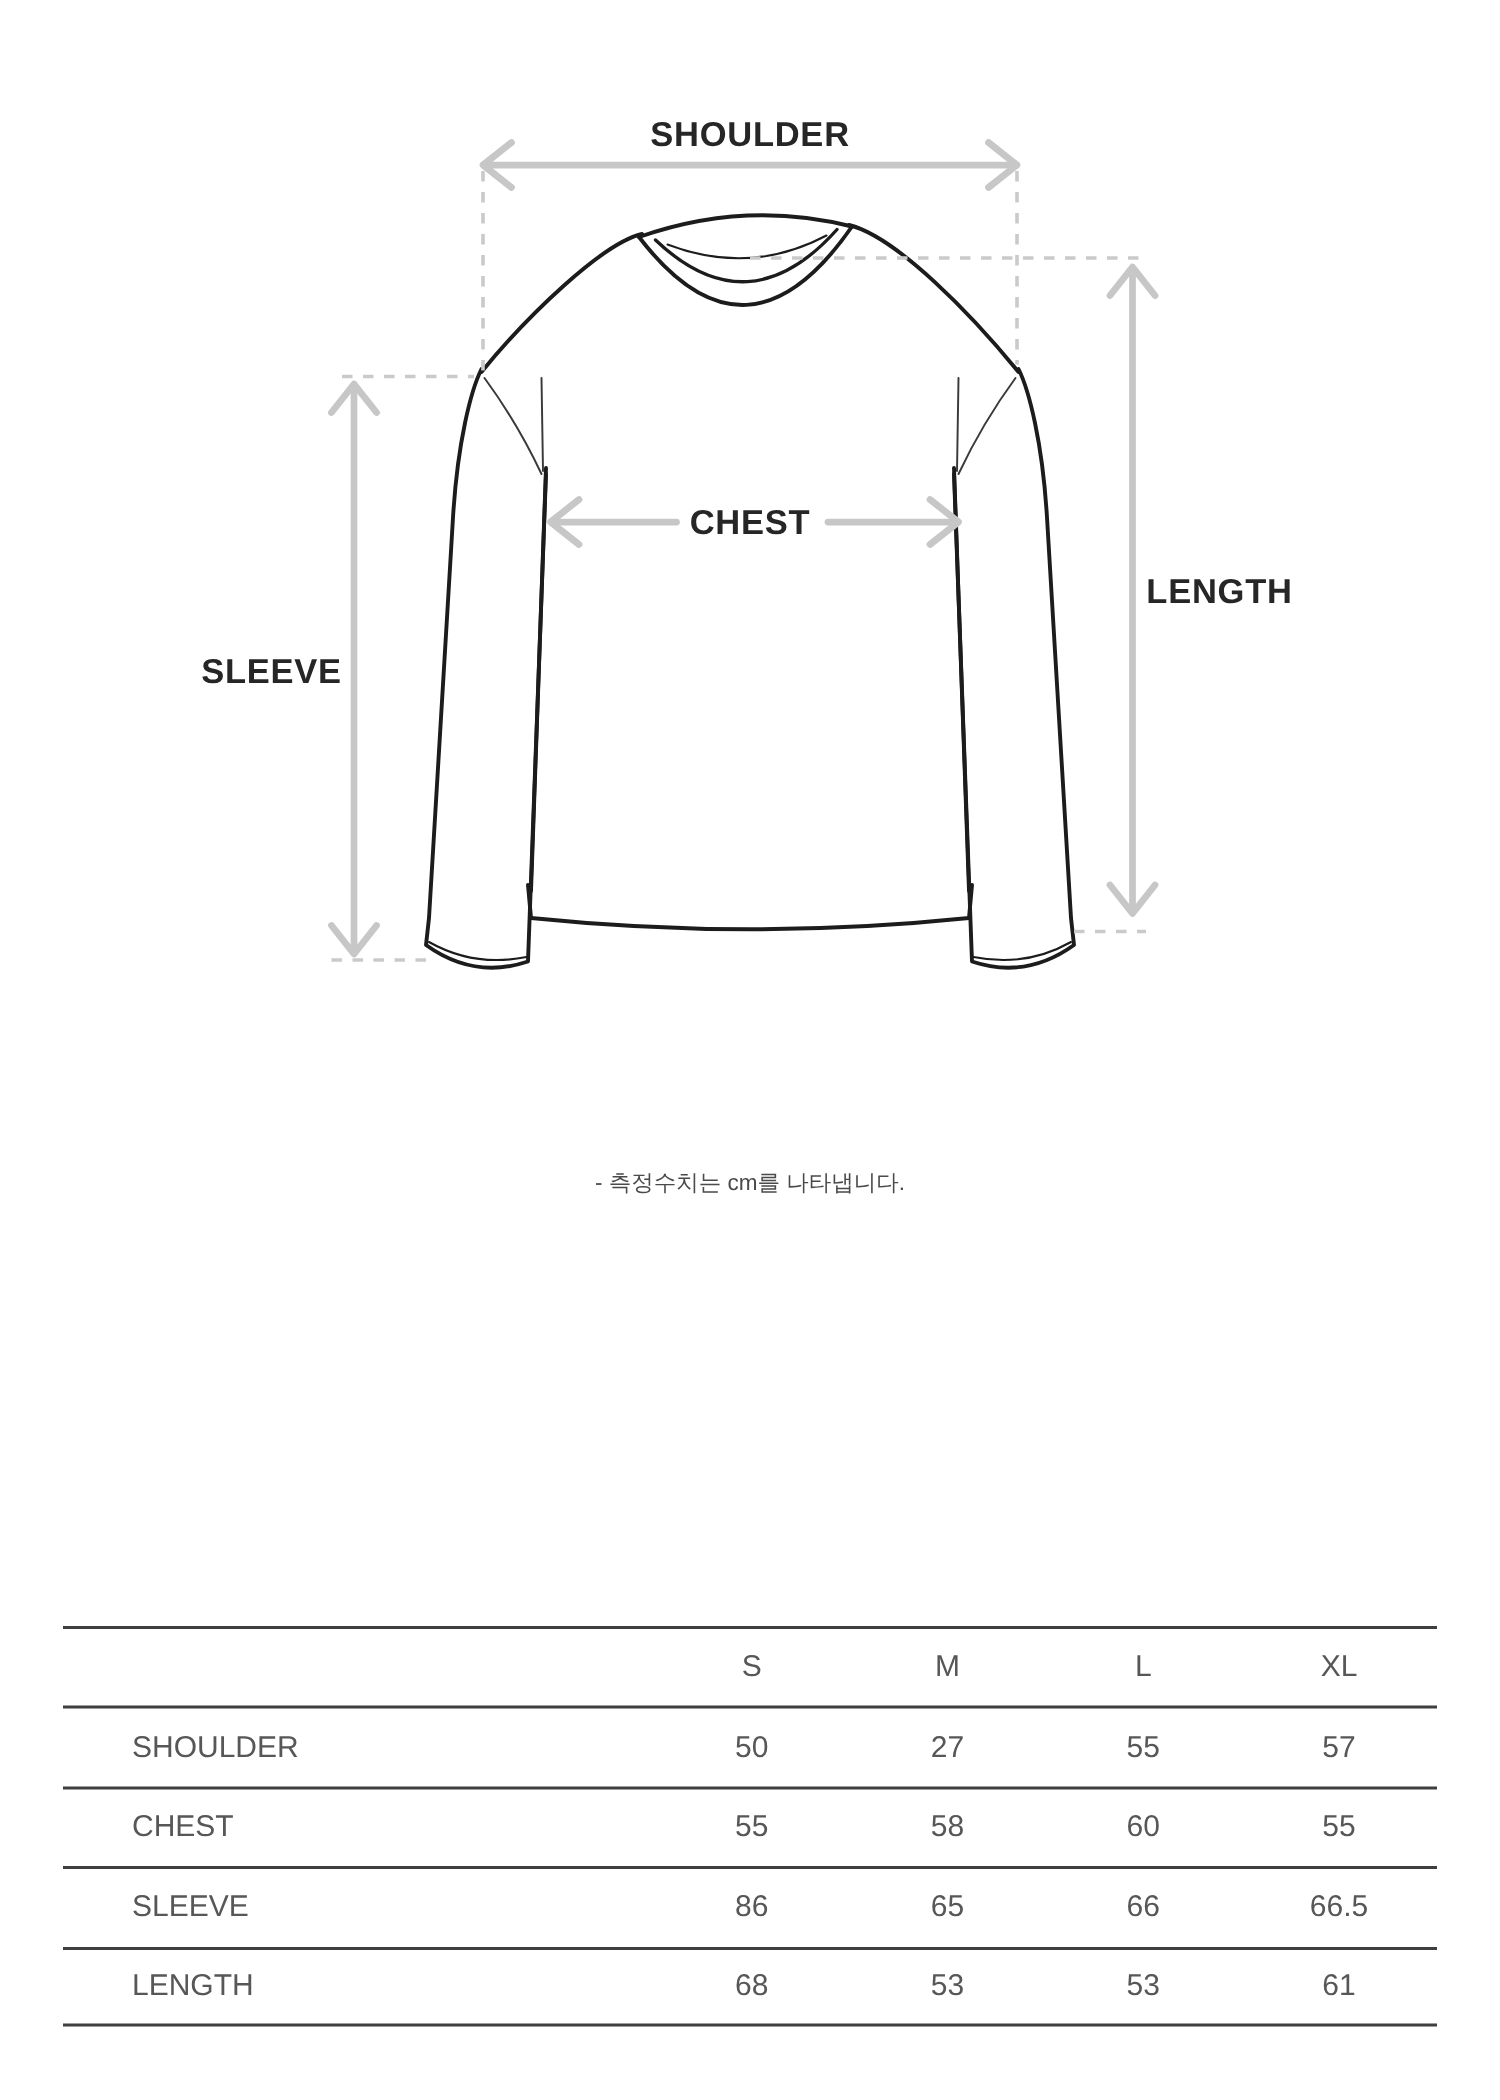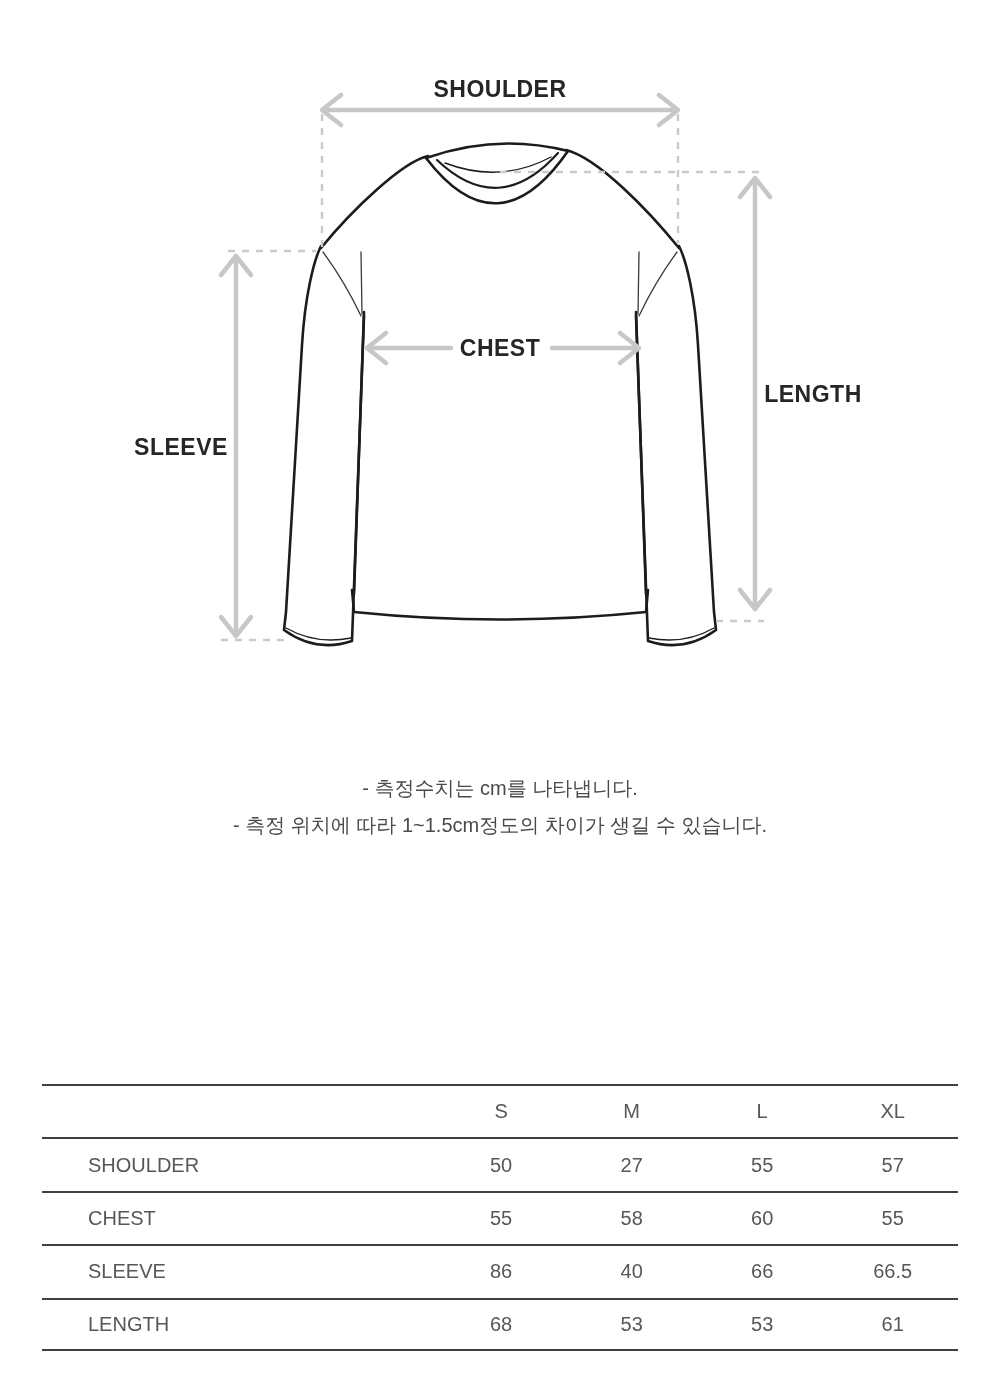--- a/index.html
+++ b/index.html
@@ -10,21 +10,21 @@
   
   .diagram-wrap{position:absolute;left:0;top:0;width:1000px;height:700px;}
   .diagram-wrap svg{display:block;}
   svg text{
     font-family:"Liberation Sans", sans-serif;
     font-weight:bold;font-size:23px;letter-spacing:0.5px;
   }
   
   .notes{
     position:absolute;left:0;top:770px;width:1000px;text-align:center;
-    color:#4a4a4a;font-size:20px;
+    color:#4a4a4a;font-size:15px;
   }
   .notes p{margin:0;height:37px;line-height:37px;}
   
   .size-table{
     position:absolute;left:42px;top:1084px;width:916px;
     color:#575757;font-size:20px;
   }
   .t-row{
     display:flex;align-items:center;height:53.4px;
     border-top:2px solid #3f3f3f;box-sizing:border-box;
@@ -108,21 +108,20 @@
     <text x="500" y="97" text-anchor="middle">SHOULDER</text>
     <text x="500" y="356" text-anchor="middle">CHEST</text>
     <text x="181" y="455" text-anchor="middle">SLEEVE</text>
     <text x="813" y="402" text-anchor="middle">LENGTH</text>
   </g>
 </svg>
 </div>
 
 <div class="notes">
   <p>- 측정수치는 cm를 나타냅니다.</p>
-  <p>- 측정 위치에 따라 1~1.5cm정도의 차이가 생길 수 있습니다.</p>
 </div>
 
 <div class="size-table">
   <div class="t-row">
     <div class="t-label"></div>
     <div class="t-val">S</div>
     <div class="t-val">M</div>
     <div class="t-val">L</div>
     <div class="t-val">XL</div>
   </div>
@@ -139,21 +138,21 @@
     <div class="t-label">CHEST</div>
     <div class="t-val">55</div>
     <div class="t-val">58</div>
     <div class="t-val">60</div>
     <div class="t-val">55</div>
   </div>
 
   <div class="t-row">
     <div class="t-label">SLEEVE</div>
     <div class="t-val">86</div>
-    <div class="t-val">40</div>
+    <div class="t-val">65</div>
     <div class="t-val">66</div>
     <div class="t-val">66.5</div>
   </div>
 
   <div class="t-row">
     <div class="t-label">LENGTH</div>
     <div class="t-val">68</div>
     <div class="t-val">53</div>
     <div class="t-val">53</div>
     <div class="t-val">61</div>

